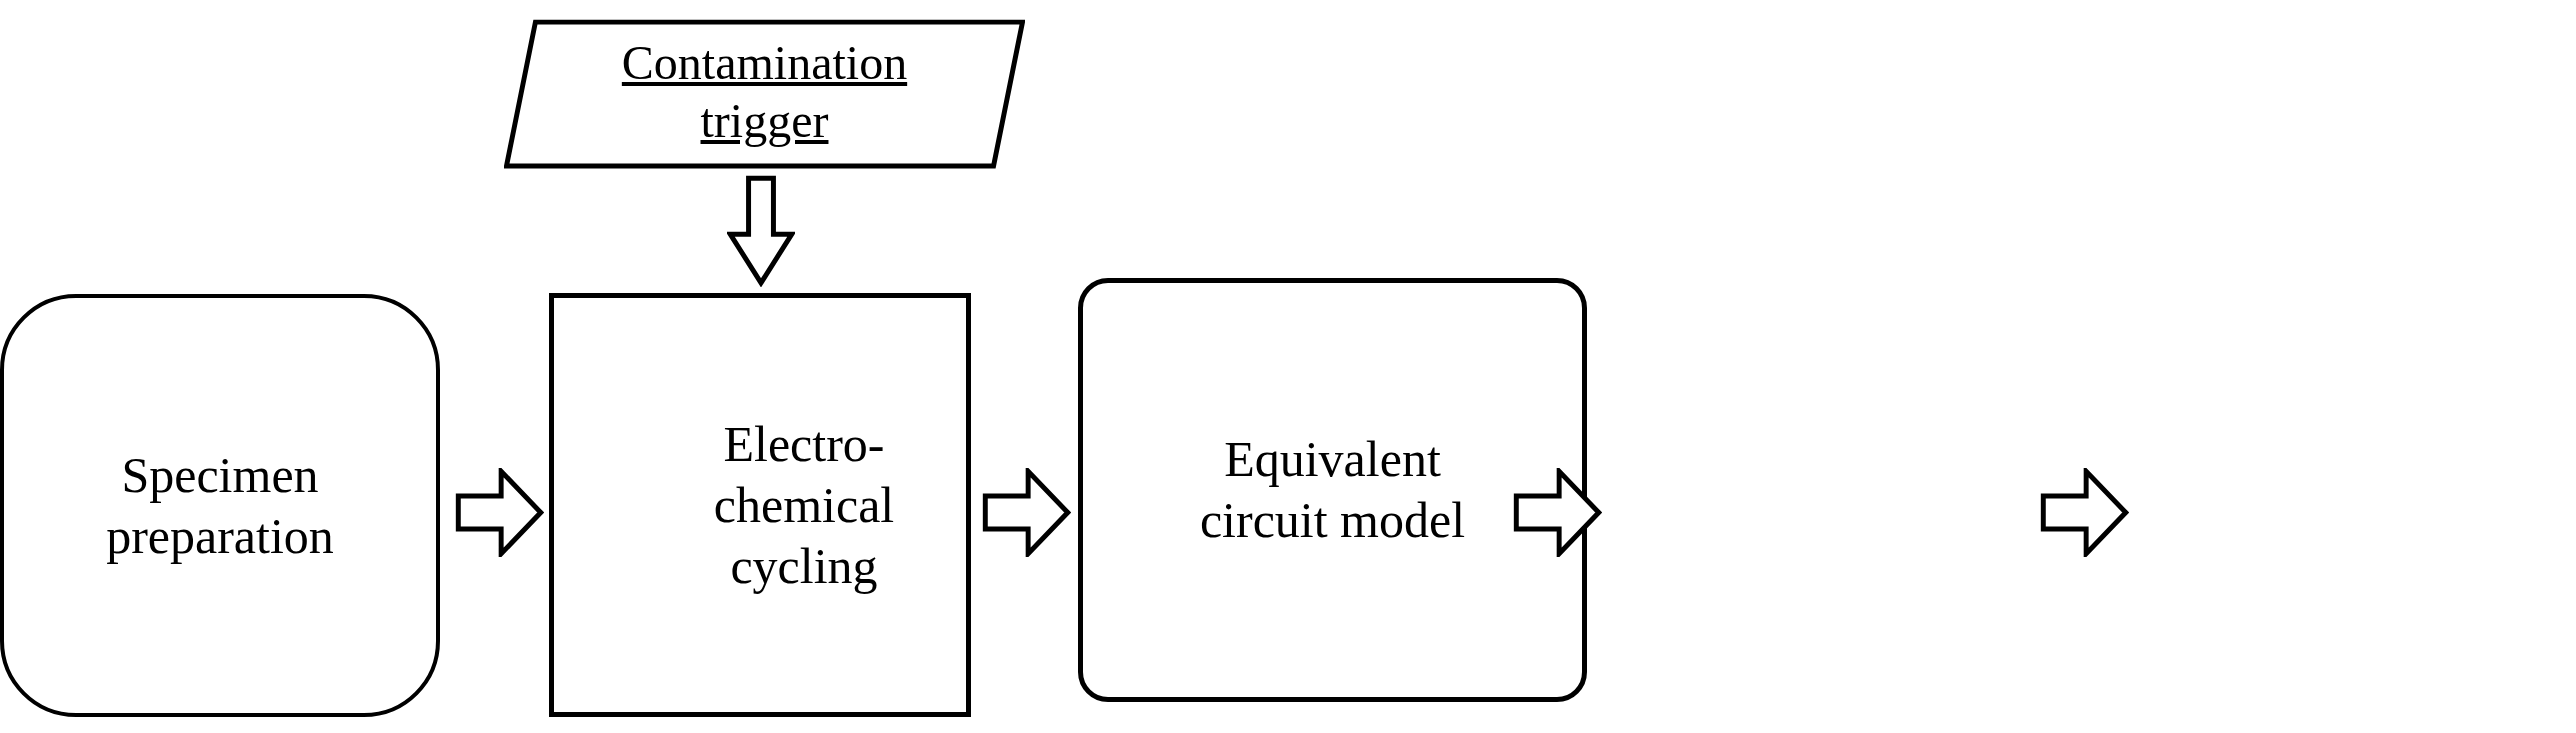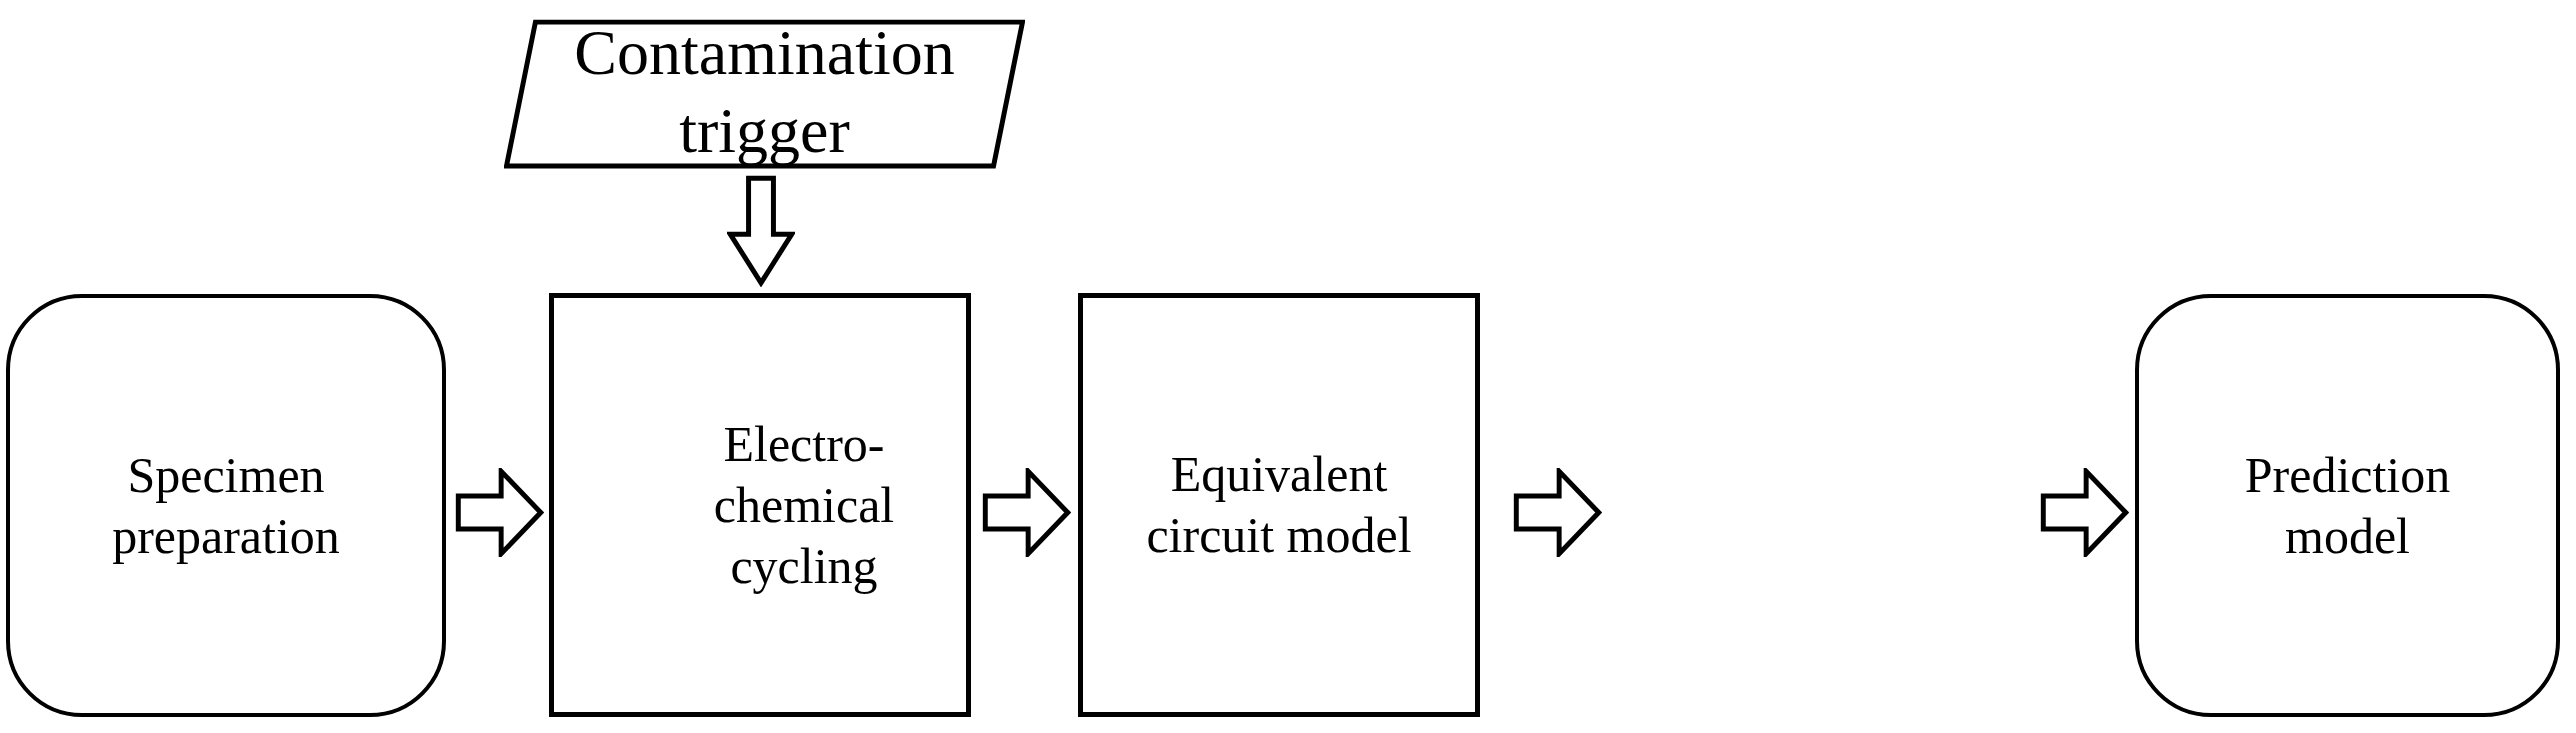--- a/index.html
+++ b/index.html
@@ -83,31 +83,31 @@
 </style>
 </head>
 <body>
 
 <div id="canvas">
 
   <div class="node-parallelogram" style="left:504px; top:18px; width:521px; height:152px;">
     <svg viewBox="0 0 630 184" preserveAspectRatio="none">
       <polygon points="38,5 627,5 592,179 3,179" fill="#ffffff" stroke="#000000" stroke-width="6" stroke-linejoin="miter"></polygon>
     </svg>
-    <div class="node-label" style="font-size:64px;">Contamination
+    <div class="node-label" style="font-size:48px;text-decoration:underline;">Contamination
 trigger</div>
   </div>
 
   <div class="arrow" style="left:727px; top:175px; width:68px; height:112px;">
     <svg viewBox="0 0 82 136" preserveAspectRatio="none">
       <polygon points="26,4 56,4 56,72 78,72 41,131 4,72 26,72"></polygon>
     </svg>
   </div>
 
-  <div class="node-rounded" style="left:6px; top:294px; width:440px; height:423px;">
+  <div class="node-rounded" style="left:0; top:294px; width:440px; height:423px;">
     <div class="node-label" style="width:100%; height:100%;">Specimen
 preparation</div>
   </div>
 
   <div class="arrow" style="left:455px; top:468px; width:89px; height:89px;">
     <svg viewBox="0 0 108 108" preserveAspectRatio="none">
       <polygon points="4,34 56,34 56,4 104,54 56,104 56,74 4,74"></polygon>
     </svg>
   </div>
 
@@ -116,37 +116,33 @@
 chemical
 cycling</div>
   </div>
 
   <div class="arrow" style="left:982px; top:468px; width:89px; height:89px;">
     <svg viewBox="0 0 108 108" preserveAspectRatio="none">
       <polygon points="4,34 56,34 56,4 104,54 56,104 56,74 4,74"></polygon>
     </svg>
   </div>
 
-  <div class="node-square" style="left:1078px; top:293px; width:402px; height:424px;">
+  <div class="node-square" style="left:1078px; top:278px; width:509px; height:424px;border-radius:30px;">
     <div class="node-label" style="width:100%; height:100%;">Equivalent
 circuit model</div>
   </div>
 
   <div class="arrow" style="left:1513px; top:468px; width:89px; height:89px;">
     <svg viewBox="0 0 108 108" preserveAspectRatio="none">
       <polygon points="4,34 56,34 56,4 104,54 56,104 56,74 4,74"></polygon>
     </svg>
   </div>
 
 
   <div class="arrow" style="left:2040px; top:468px; width:89px; height:89px;">
     <svg viewBox="0 0 108 108" preserveAspectRatio="none">
       <polygon points="4,34 56,34 56,4 104,54 56,104 56,74 4,74"></polygon>
     </svg>
   </div>
 
-  <div class="node-rounded" style="left:2135px; top:294px; width:425px; height:423px;">
-    <div class="node-label" style="width:100%; height:100%;">Prediction
-model</div>
-  </div>
 
 </div>
 
 
 </body></html>

